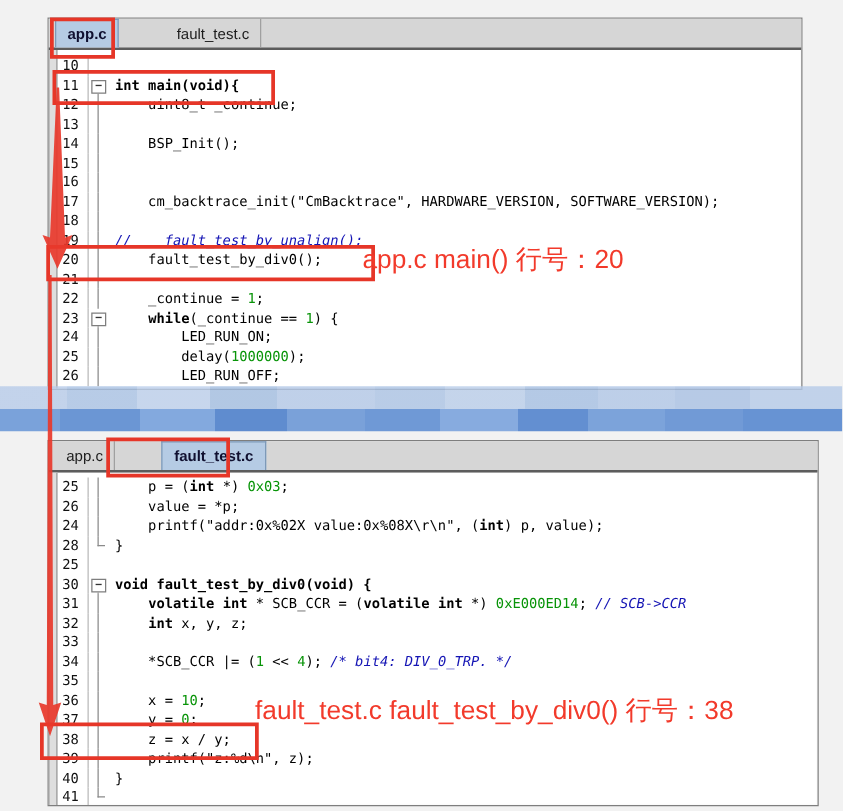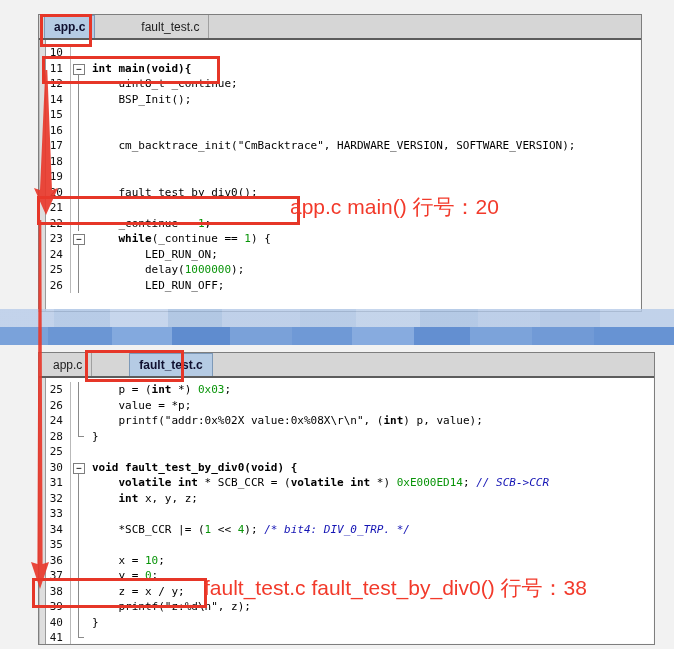--- a/index.html
+++ b/index.html
@@ -60,44 +60,45 @@
   .ann-box{position:absolute;border:3px solid #e63628;z-index:40;pointer-events:none;}
   #box-tab-top{left:40px;top:14px;width:46px;height:27px;}
   #box-line11{left:42px;top:56px;width:172px;height:22px;}
   #box-line20{left:37px;top:196px;width:257px;height:23px;}
   #box-tab-bottom{left:85px;top:350px;width:93px;height:26px;}
   #box-line38{left:32px;top:578px;width:169px;height:24px;}
 
   .ann-label{position:absolute;color:#f23a2b;font-size:21px;font-family:"Liberation Sans",sans-serif;
              white-space:nowrap;z-index:45;}
   #label-top{left:290px;top:193px;}
-  #label-bottom{left:204px;top:574px;}
+  #label-bottom{left:204px;top:554px;}
 
   #arrow-overlay{position:absolute;left:0;top:0;width:674px;height:649px;z-index:50;pointer-events:none;}
 </style>
 </head>
 <body>
 
 <div id="stage">
 
   <div class="panel" id="top-panel">
     <div class="tabbar">
       <div class="tab active">app.c</div>
       <div class="tab">fault_test.c</div>
     </div>
     <div class="code-body" id="top-code">
         <div class="code-line"><span class="ln">10</span><span class="fold"></span><span class="code-text"></span></div>
         <div class="code-line"><span class="ln">11</span><span class="fold o"></span><span class="code-text"><span class="sg-k">int main(void){</span></span></div>
         <div class="code-line"><span class="ln">12</span><span class="fold b"></span><span class="code-text"><span class="sg-p">    uint8_t _continue;</span></span></div>
+        <div class="code-line"><span class="ln">13</span><span class="fold b"></span><span class="code-text"></span></div>
         <div class="code-line"><span class="ln">14</span><span class="fold b"></span><span class="code-text"><span class="sg-p">    BSP_Init();</span></span></div>
         <div class="code-line"><span class="ln">15</span><span class="fold b"></span><span class="code-text"></span></div>
         <div class="code-line"><span class="ln">16</span><span class="fold b"></span></div>
         <div class="code-line"><span class="ln">17</span><span class="fold b"></span><span class="code-text"><span class="sg-p">    cm_backtrace_init("CmBacktrace", HARDWARE_VERSION, SOFTWARE_VERSION);</span></span></div>
         <div class="code-line"><span class="ln">18</span><span class="fold b"></span><span class="code-text"></span></div>
-        <div class="code-line"><span class="ln">19</span><span class="fold b"></span></div>
+        <div class="code-line"><span class="ln">19</span><span class="fold b"></span><span class="code-text"><span class="sg-u">//    fault_test_by_unalign();</span></span></div>
         <div class="code-line"><span class="ln">20</span><span class="fold b"></span><span class="code-text"><span class="sg-p">    fault_test_by_div0();</span></span></div>
         <div class="code-line"><span class="ln">21</span><span class="fold b"></span><span class="code-text"></span></div>
         <div class="code-line"><span class="ln">22</span><span class="fold b"></span><span class="code-text"><span class="sg-p">    _continue = </span><span class="sg-n">1</span><span class="sg-p">;</span></span></div>
         <div class="code-line"><span class="ln">23</span><span class="fold o"></span><span class="code-text"><span class="sg-p">    </span><span class="sg-k">while</span><span class="sg-p">(_continue == </span><span class="sg-n">1</span><span class="sg-p">) {</span></span></div>
         <div class="code-line"><span class="ln">24</span><span class="fold b"></span><span class="code-text"><span class="sg-p">        LED_RUN_ON;</span></span></div>
         <div class="code-line"><span class="ln">25</span><span class="fold b"></span><span class="code-text"><span class="sg-p">        delay(</span><span class="sg-n">1000000</span><span class="sg-p">);</span></span></div>
         <div class="code-line"><span class="ln">26</span><span class="fold b"></span><span class="code-text"><span class="sg-p">        LED_RUN_OFF;</span></span></div>
       </div>
   </div>
 

